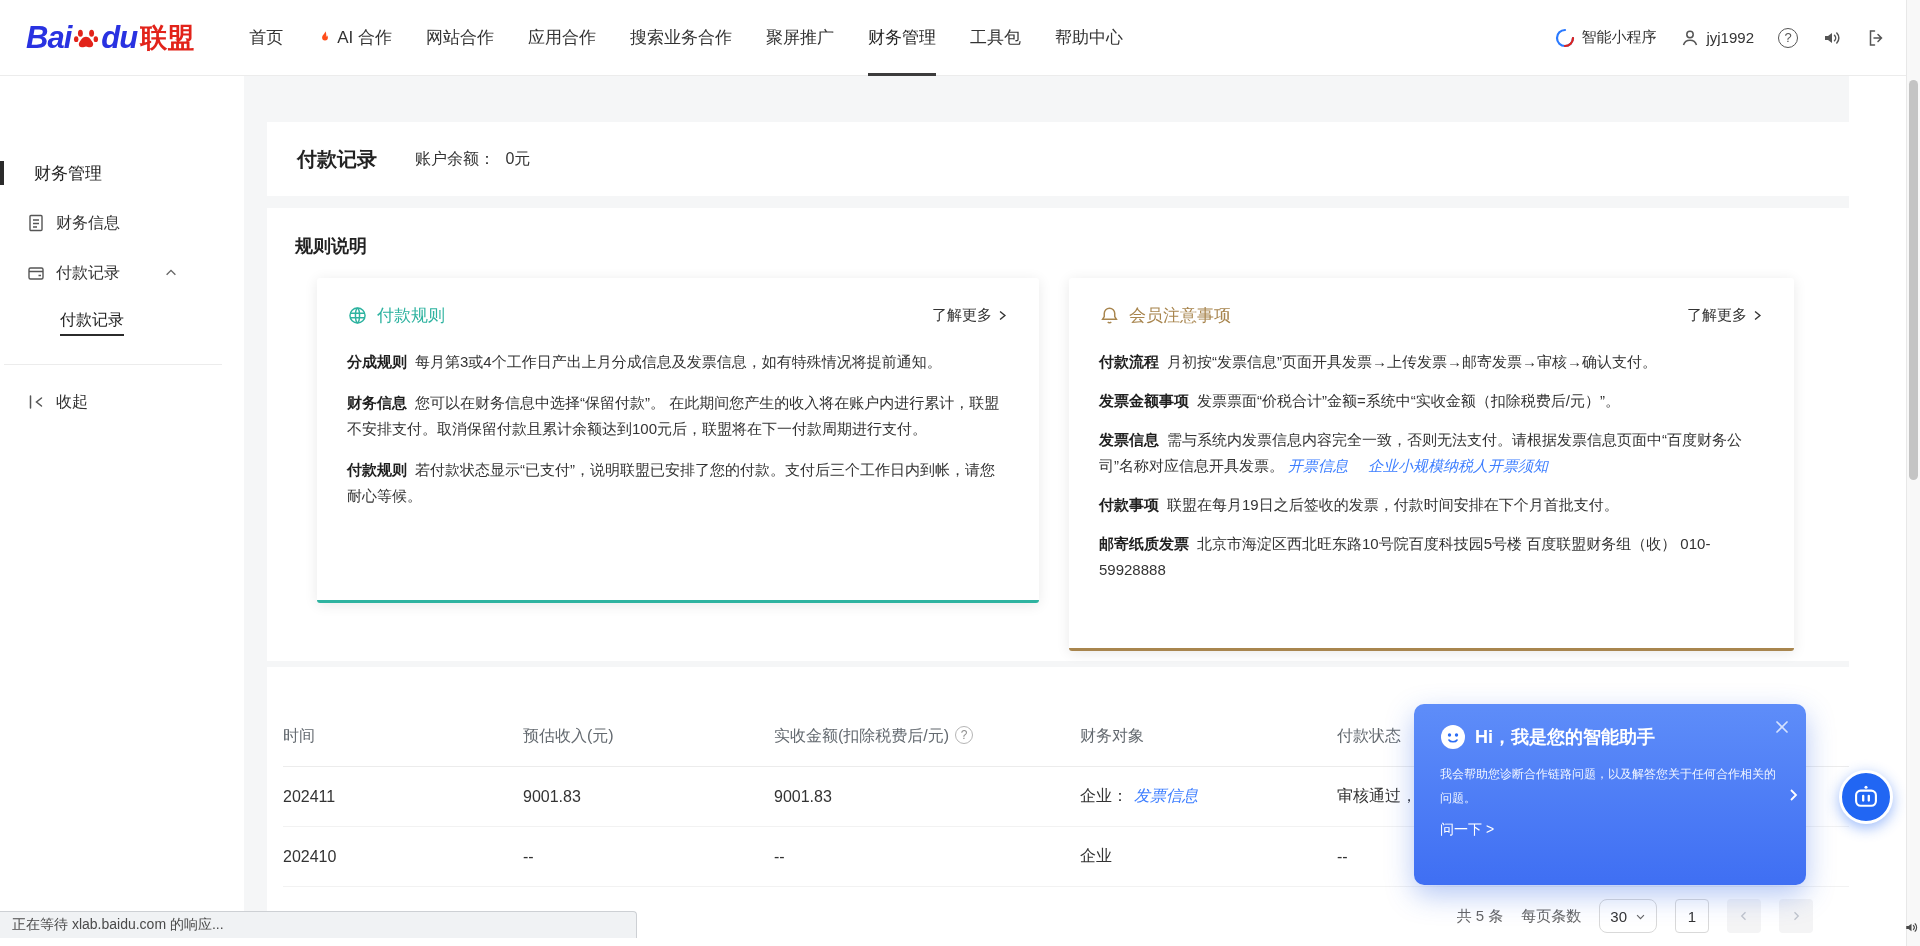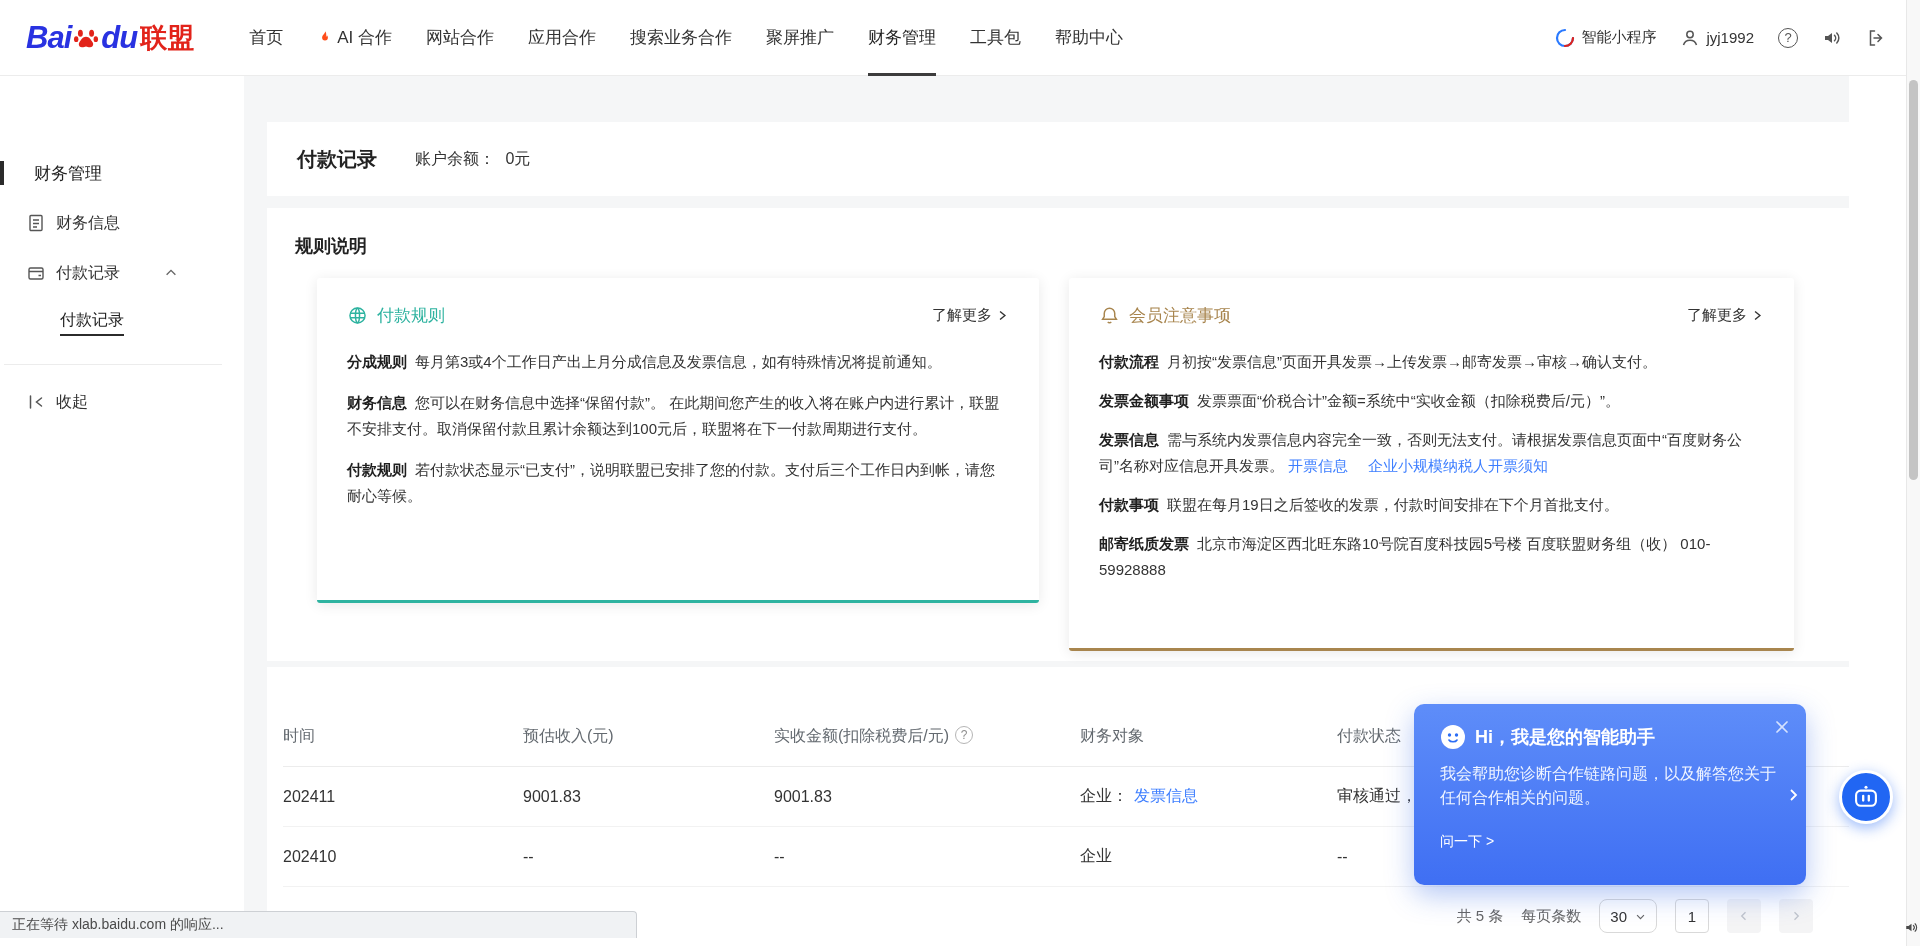--- a/index.html
+++ b/index.html
@@ -51,21 +51,21 @@
   .card-member { flex:1; min-height:373px; border-bottom:3px solid #a8854e; }
   .card-head { display:flex; align-items:center; margin-bottom:22px; }
   .card-head .cicon { width:21px; height:21px; display:inline-flex; }
   .card-title { font-size:17px; margin-left:9px; }
   .card-pay .card-title { color:#2eb3a0; }
   .card-member .card-title { color:#a8854e; }
   .more { margin-left:auto; display:flex; align-items:center; gap:4px; font-size:15px; color:#333; cursor:pointer; }
   .rule-p { font-size:15px; line-height:26px; color:#333; margin-bottom:15px; }
   .rule-p b { color:#1f1f1f; margin-right:8px; }
   .card-member .rule-p { margin-bottom:13px; }
-  .link { color:#3d7eff; text-decoration:none; cursor:pointer; }
+  .link { color:#3d7eff; text-decoration:none; cursor:pointer;font-style:italic; }
   .rule-links { margin-left:4px; }
   .rule-links .link { margin-right:20px; }
 
   
   .panel-table { top:591px; bottom:0; padding:40px 0 0 16px; }
   .tgrid { display:grid; grid-template-columns:240px 251px 306px 257px 1fr; align-items:center; }
   .thead { height:60px; color:#646a70; font-size:16px; border-bottom:1px solid #ececec; }
   .th { display:flex; align-items:flex-start; gap:6px; }
   .qmark { width:18px; height:18px; border:1px solid #b5b5b5; border-radius:50%; display:inline-flex;
            align-items:center; justify-content:center; font-size:12px; color:#8f8f8f; cursor:pointer; }
@@ -88,22 +88,22 @@
   .corner-speaker { position:absolute; right:1px; bottom:3px; width:15px; height:15px; z-index:46; }
 
   
   .assistant { position:absolute; left:1414px; top:704px; width:392px; height:181px; border-radius:10px;
                background:linear-gradient(180deg,#5e8df9 0%, #3f6ff3 100%);
                box-shadow:0 10px 28px rgba(42,96,226,.35); color:#fff; padding:20px 26px; z-index:30; }
   .a-head { display:flex; align-items:center; gap:9px; }
   .a-avatar { width:26px; height:26px; display:inline-flex; }
   .a-title { font-size:18px; font-weight:bold; }
   .a-close { position:absolute; top:15px; right:16px; width:16px; height:16px; display:inline-flex; cursor:pointer; opacity:.9; }
-  .a-body { font-size:16px; line-height:24px; margin-top:12px; color:#f0f5ff; }
-  .a-cta { font-size:14px; margin-top:23px; cursor:pointer; }
+  .a-body { font-size:12px; line-height:24px; margin-top:12px; color:#f0f5ff; }
+  .a-cta { font-size:14px; margin-top:11px; cursor:pointer; }
   .a-next { position:absolute; right:5px; top:50%; transform:translateY(-50%); width:16px; height:16px; display:inline-flex; cursor:pointer; }
 
   .chat-fab { position:absolute; left:1839px; top:770px; width:54px; height:54px; border-radius:50%;
               background:#2166f3; border:3px solid #fff; box-shadow:0 4px 14px rgba(33,102,243,.45);
               display:flex; align-items:center; justify-content:center; z-index:31; cursor:pointer; }
 
   
   .status-bubble { position:absolute; left:0; bottom:0; width:637px; height:27px; background:#f0f2f4;
                    border:1px solid #cdd0d4; border-left:none; border-bottom:none; border-top-right-radius:4px;
                    display:flex; align-items:center; padding:0 12px; font-size:14px; color:#4a4a4a; z-index:40; }

